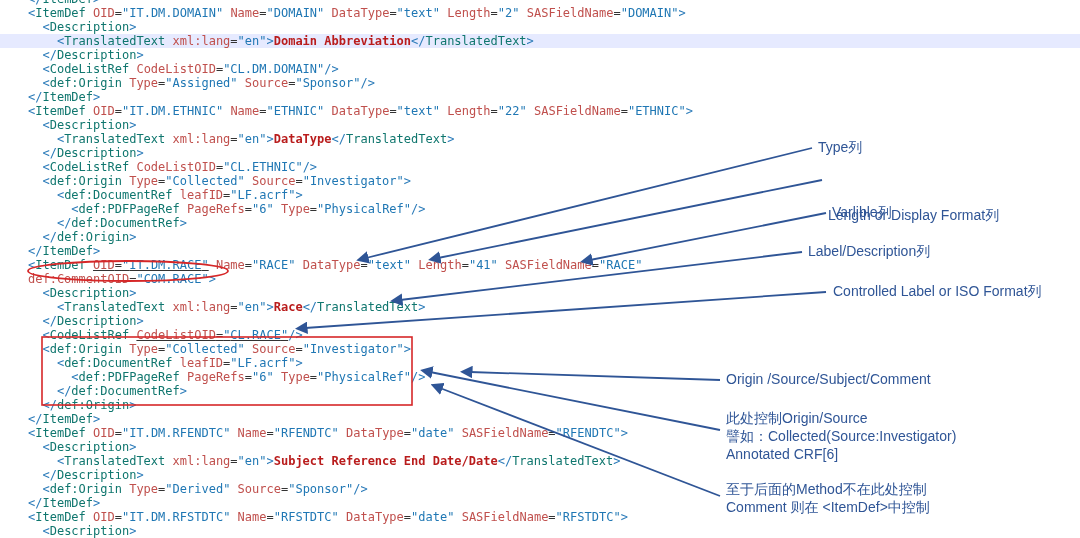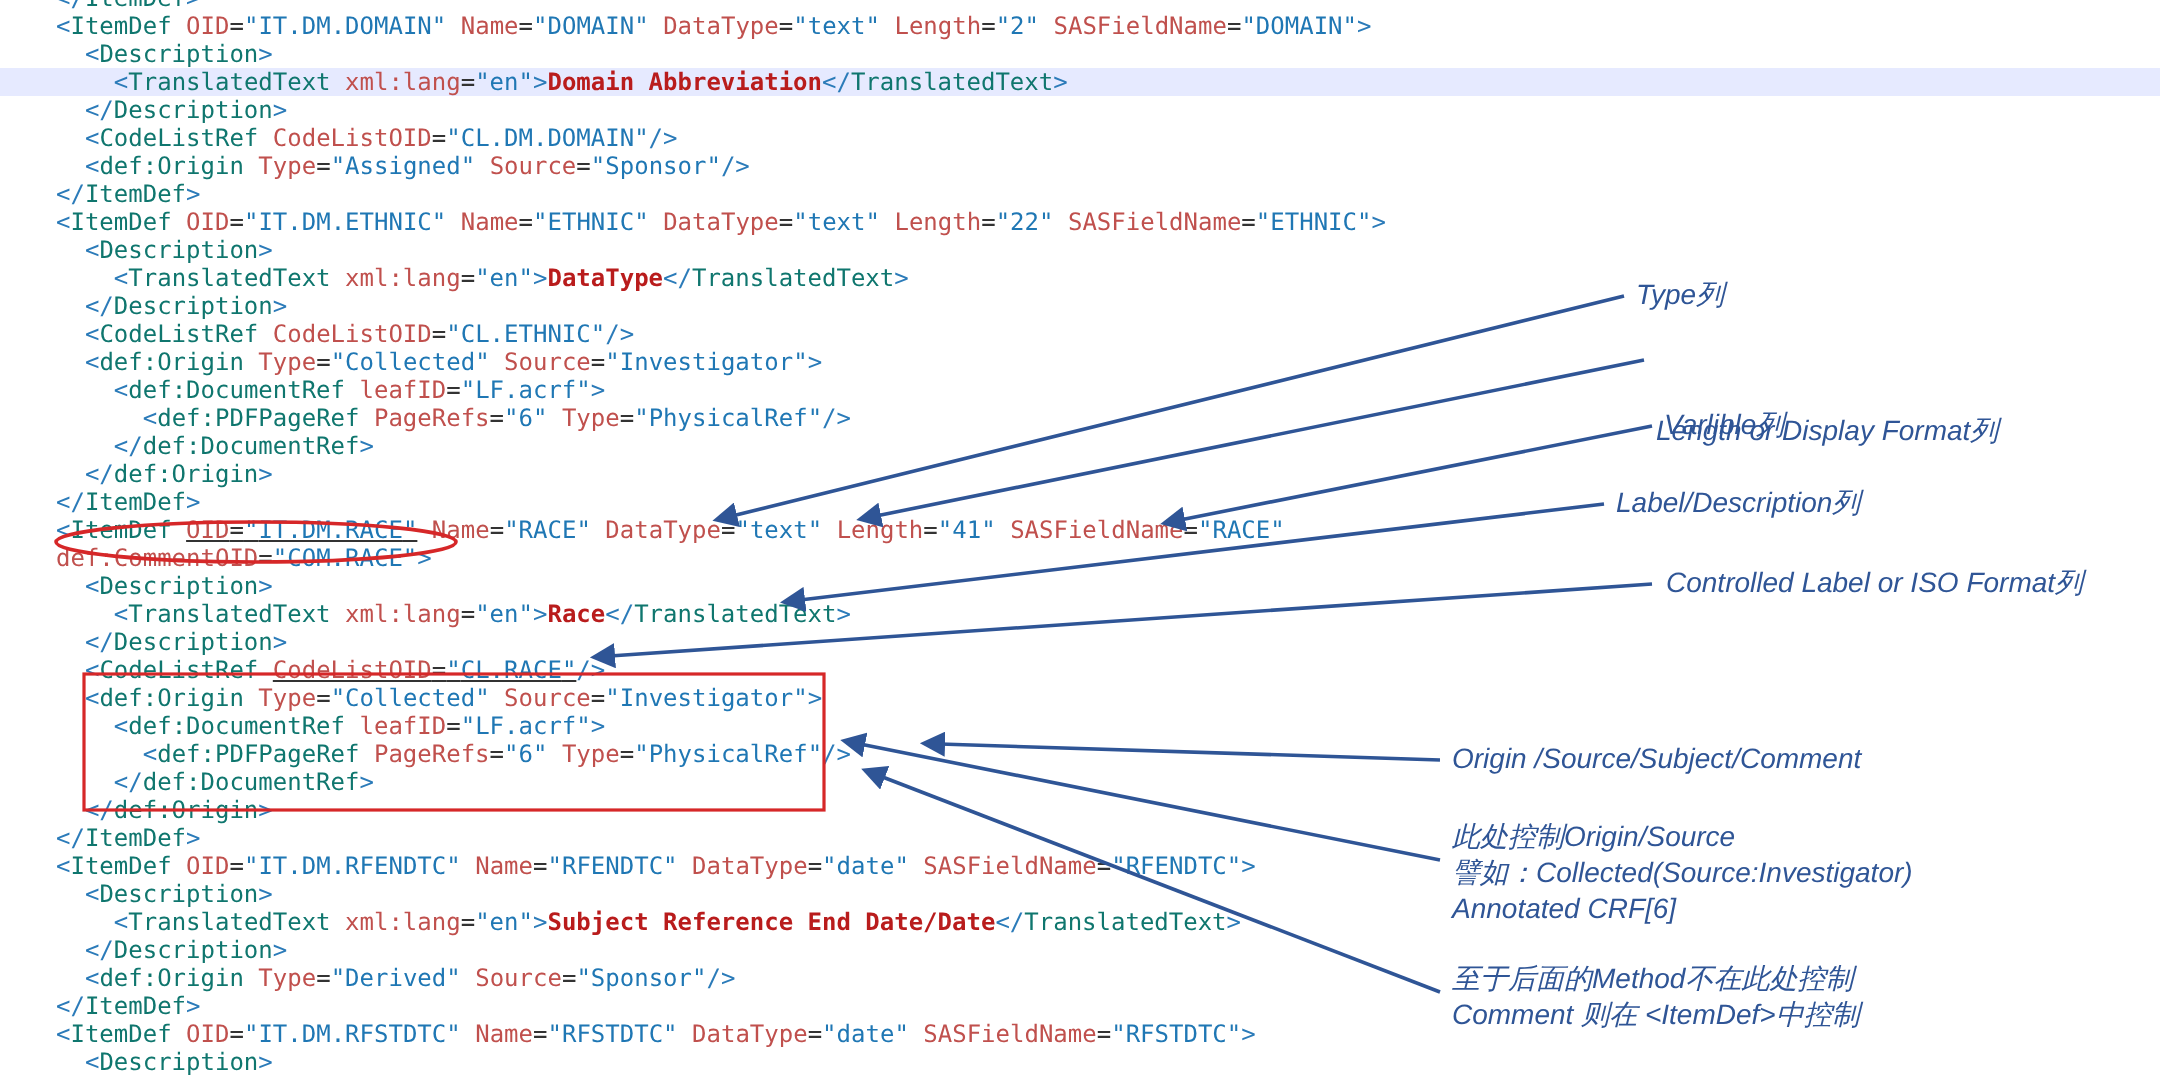--- a/index.html
+++ b/index.html
@@ -33,21 +33,20 @@
   .hl  { background: #e6eaff; display: inline-block; width: 1080px; margin-left:-28px; padding-left:28px; }
 
   
   .ann {
     position: absolute;
     color: #2f5596;
     font-family: "Segoe UI", Arial, sans-serif;
     font-size: 14px;
     font-weight: 400;
     white-space: nowrap;
-    font-style: italic;
   }
   .ann.block { white-space: pre-line; line-height: 18px; }
 
   
   svg.overlay {
     position: absolute;
     left: 0; top: 0;
     width: 1080px; height: 538px;
     pointer-events: none;
   }

